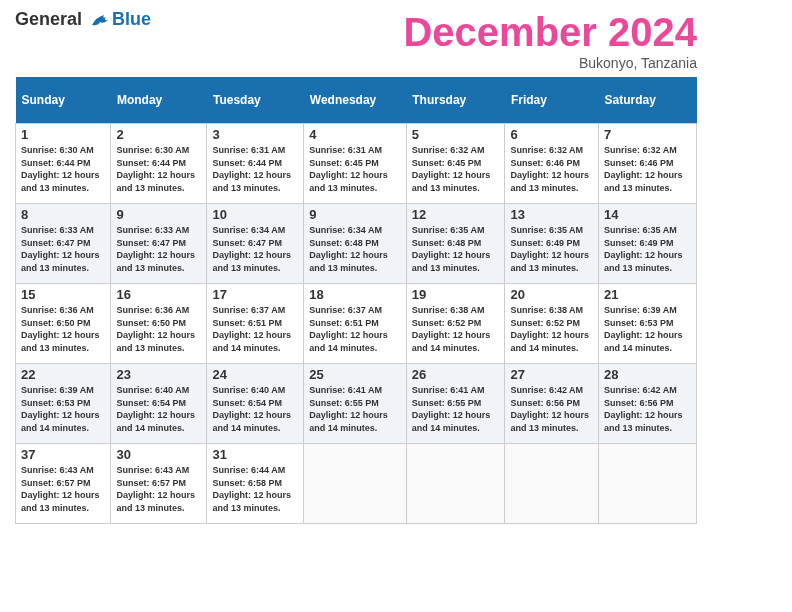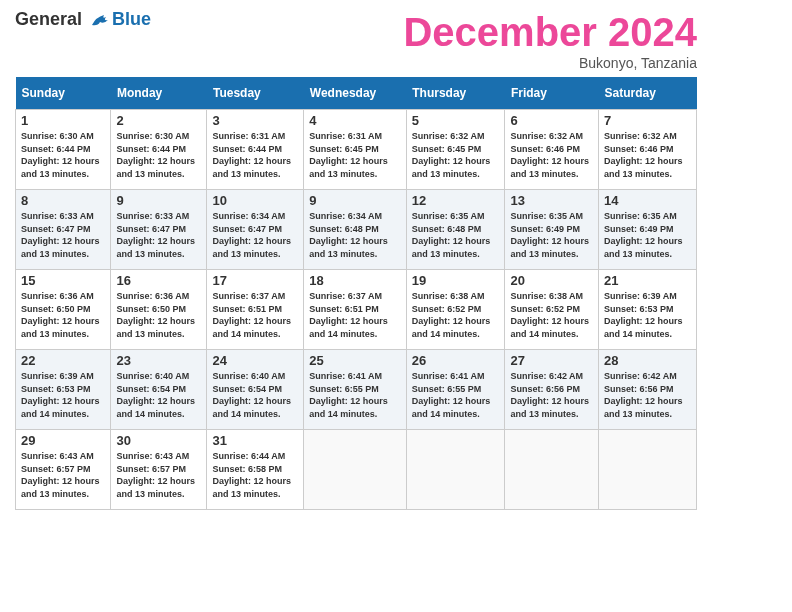--- a/index.html
+++ b/index.html
@@ -38,21 +38,21 @@
     }
     table {
       width: 100%;
       border-collapse: collapse;
       font-size: 10px;
     }
     thead tr th {
       background-color: #1a6faf;
       color: #fff;
       text-align: left;
-      padding: 9px 6px;
+      padding: 16px 6px;
       font-size: 12px;
       font-weight: bold;
     }
     tbody tr td {
       border: 1px solid #ccc;
       vertical-align: top;
       padding: 3px 5px;
       width: 113px;
       height: 80px;
       color: #333;
@@ -315,21 +315,21 @@
           <td>
             <span class="day-number">28</span>
             <div class="day-info" style="white-space: pre-line;">Sunrise: 6:42 AM
 Sunset: 6:56 PM
 Daylight: 12 hours
 and 13 minutes.</div>
           </td>
         </tr>
         <tr>
           <td>
-            <span class="day-number">29</span>
+            <span class="day-number">37</span>
             <div class="day-info" style="white-space: pre-line;">Sunrise: 6:43 AM
 Sunset: 6:57 PM
 Daylight: 12 hours
 and 13 minutes.</div>
           </td>
           <td>
             <span class="day-number">30</span>
             <div class="day-info" style="white-space: pre-line;">Sunrise: 6:43 AM
 Sunset: 6:57 PM
 Daylight: 12 hours

